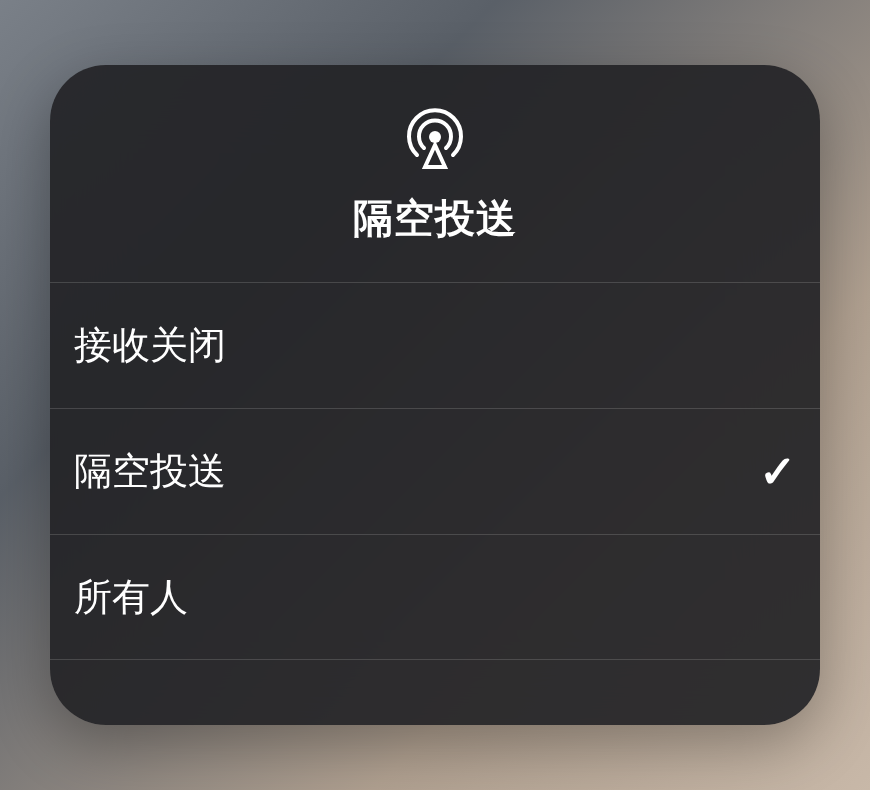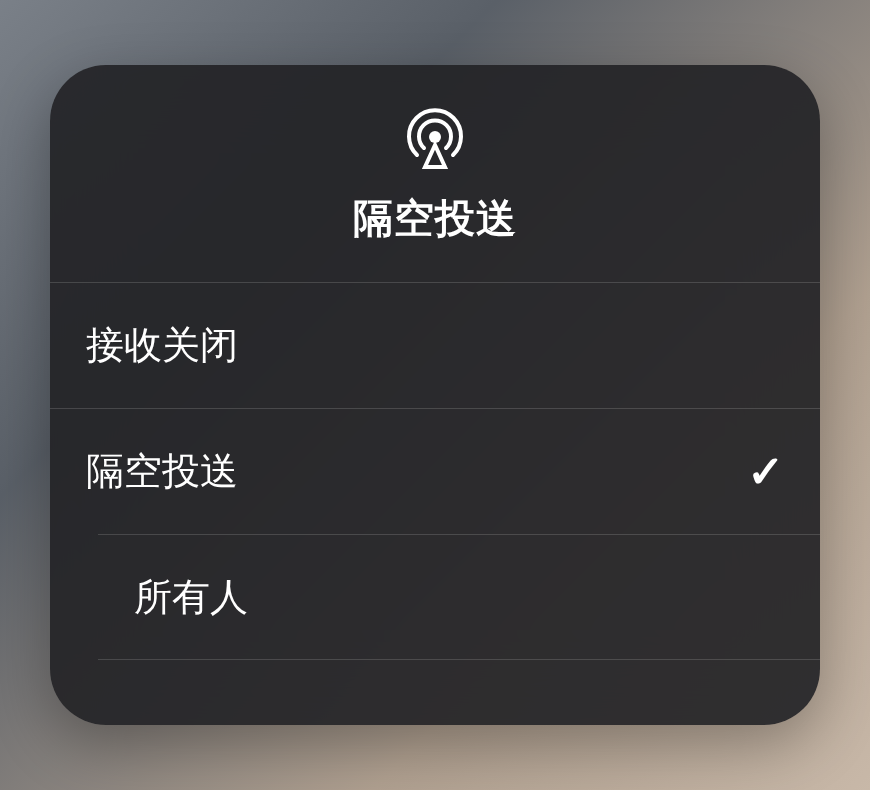--- a/index.html
+++ b/index.html
@@ -56,29 +56,28 @@
     .options {
       display: flex;
       flex-direction: column;
       flex: 1;
     }
 
     .option {
       display: flex;
       align-items: center;
       justify-content: space-between;
-      padding: 0 36px;
+      padding: 0 24px;
       height: 126px;
       border-top: 1px solid rgba(255, 255, 255, 0.15);
       cursor: pointer;
     }
 
     .option:last-child {
       border-bottom: 1px solid rgba(255, 255, 255, 0.15);
-      margin-left: 48px;
     }
 
     .option-label {
       color: #ffffff;
       font-size: 38px;
       font-weight: 400;
     }
 
     .checkmark {
       color: #ffffff;

